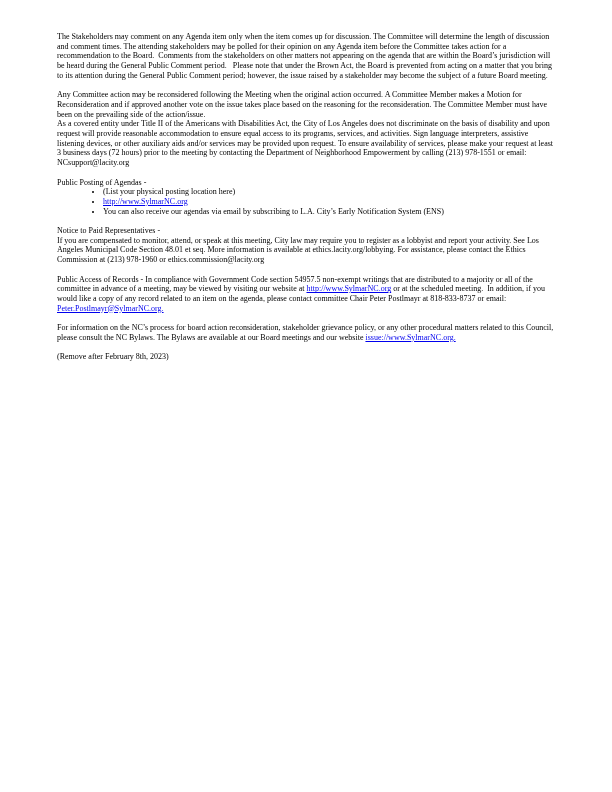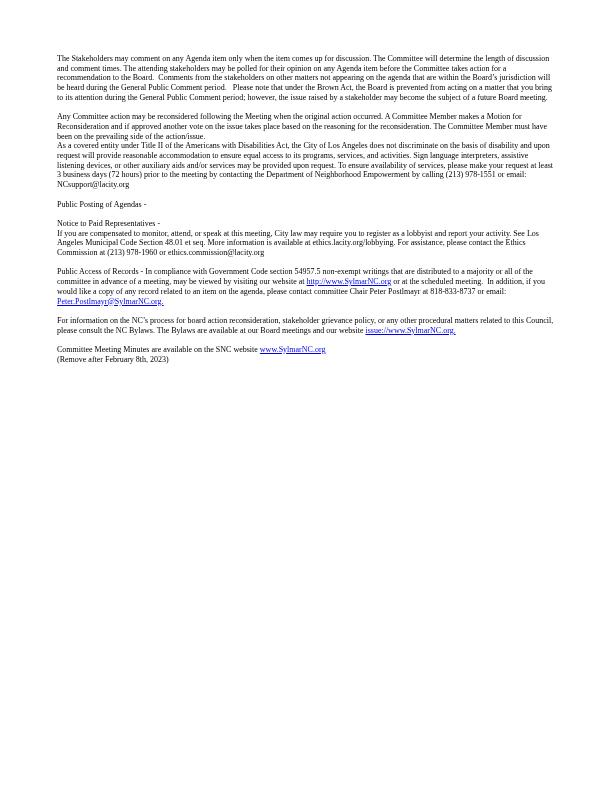--- a/index.html
+++ b/index.html
@@ -6,21 +6,21 @@
     margin: 0;
     padding: 0;
     background: #ffffff;
   }
   .page {
     position: relative;
     width: 612px;
     height: 792px;
     background: #ffffff;
     box-sizing: border-box;
-    padding: 54px 57px 0 57px;
+    padding: 32px 57px 0 57px;
     font-family: "Liberation Serif", serif;
     font-size: 8px;
     line-height: 9.7px;
     color: #000000;
     overflow: hidden;
   }
   p {
     margin: 0;
     white-space: pre-wrap;
   }
@@ -51,32 +51,36 @@
 
   <div class="sp"></div>
 
   <p>Any Committee action may be reconsidered following the Meeting when the original action occurred. A Committee Member makes a Motion for Reconsideration and if approved another vote on the issue takes place based on the reasoning for the reconsideration. The Committee Member must have been on the prevailing side of the action/issue.</p>
 
   <p>As a covered entity under Title II of the Americans with Disabilities Act, the City of Los Angeles does not discriminate on the basis of disability and upon request will provide reasonable accommodation to ensure equal access to its programs, services, and activities. Sign language interpreters, assistive listening devices, or other auxiliary aids and/or services may be provided upon request. To ensure availability of services, please make your request at least 3 business days (72 hours) prior to the meeting by contacting the Department of Neighborhood Empowerment by calling (213) 978-1551 or email: NCsupport@lacity.org</p>
 
   <div class="sp"></div>
 
   <p class="bold">Public Posting of Agendas -</p>
+  <ul class="bullets">
+    <li>(List your physical posting location here)</li>
+    <li><a class="link">http://www.SylmarNC.org</a></li>
+    <li>You can also receive our agendas via email by subscribing to L.A. City’s Early Notification System (ENS)</li>
+  </ul>
 
   <div class="sp"></div>
 
   <p class="bold">Notice to Paid Representatives -</p>
   <p>If you are compensated to monitor, attend, or speak at this meeting, City law may require you to register as a lobbyist and report your activity. See Los Angeles Municipal Code Section 48.01 et seq. More information is available at ethics.lacity.org/lobbying. For assistance, please contact the Ethics Commission at (213) 978-1960 or ethics.commission@lacity.org</p>
 
   <div class="sp"></div>
 
   <p><span class="bold">Public Access of Records</span><span> - In compliance with Government Code section 54957.5 non-exempt writings that are distributed to a majority or all of the committee in advance of a meeting, may be viewed by visiting our website at </span><a class="link">http://www.SylmarNC.org</a><span> or at the scheduled meeting.  In addition, if you would like a copy of any record related to an item on the agenda, please contact committee Chair Peter Postlmayr at 818-833-8737 or email: </span><a class="link">Peter.Postlmayr@SylmarNC.org.</a></p>
 
   <div class="sp"></div>
 
   <p><span>For information on the NC’s process for board action reconsideration, stakeholder grievance policy, or any other procedural matters related to this Council, please consult the NC Bylaws. The Bylaws are available at our Board meetings and our website </span><a class="link">issue://www.SylmarNC.org.</a></p>
 
   <div class="sp"></div>
 
-  <p><span>Committee Meeting Minutes are available on the SNC website </span><a class="link">www.SylmarNC.org</a></p>
   <p class="bold">(Remove after February 8th, 2023)</p>
 
 </div>
 
 </body></html>

